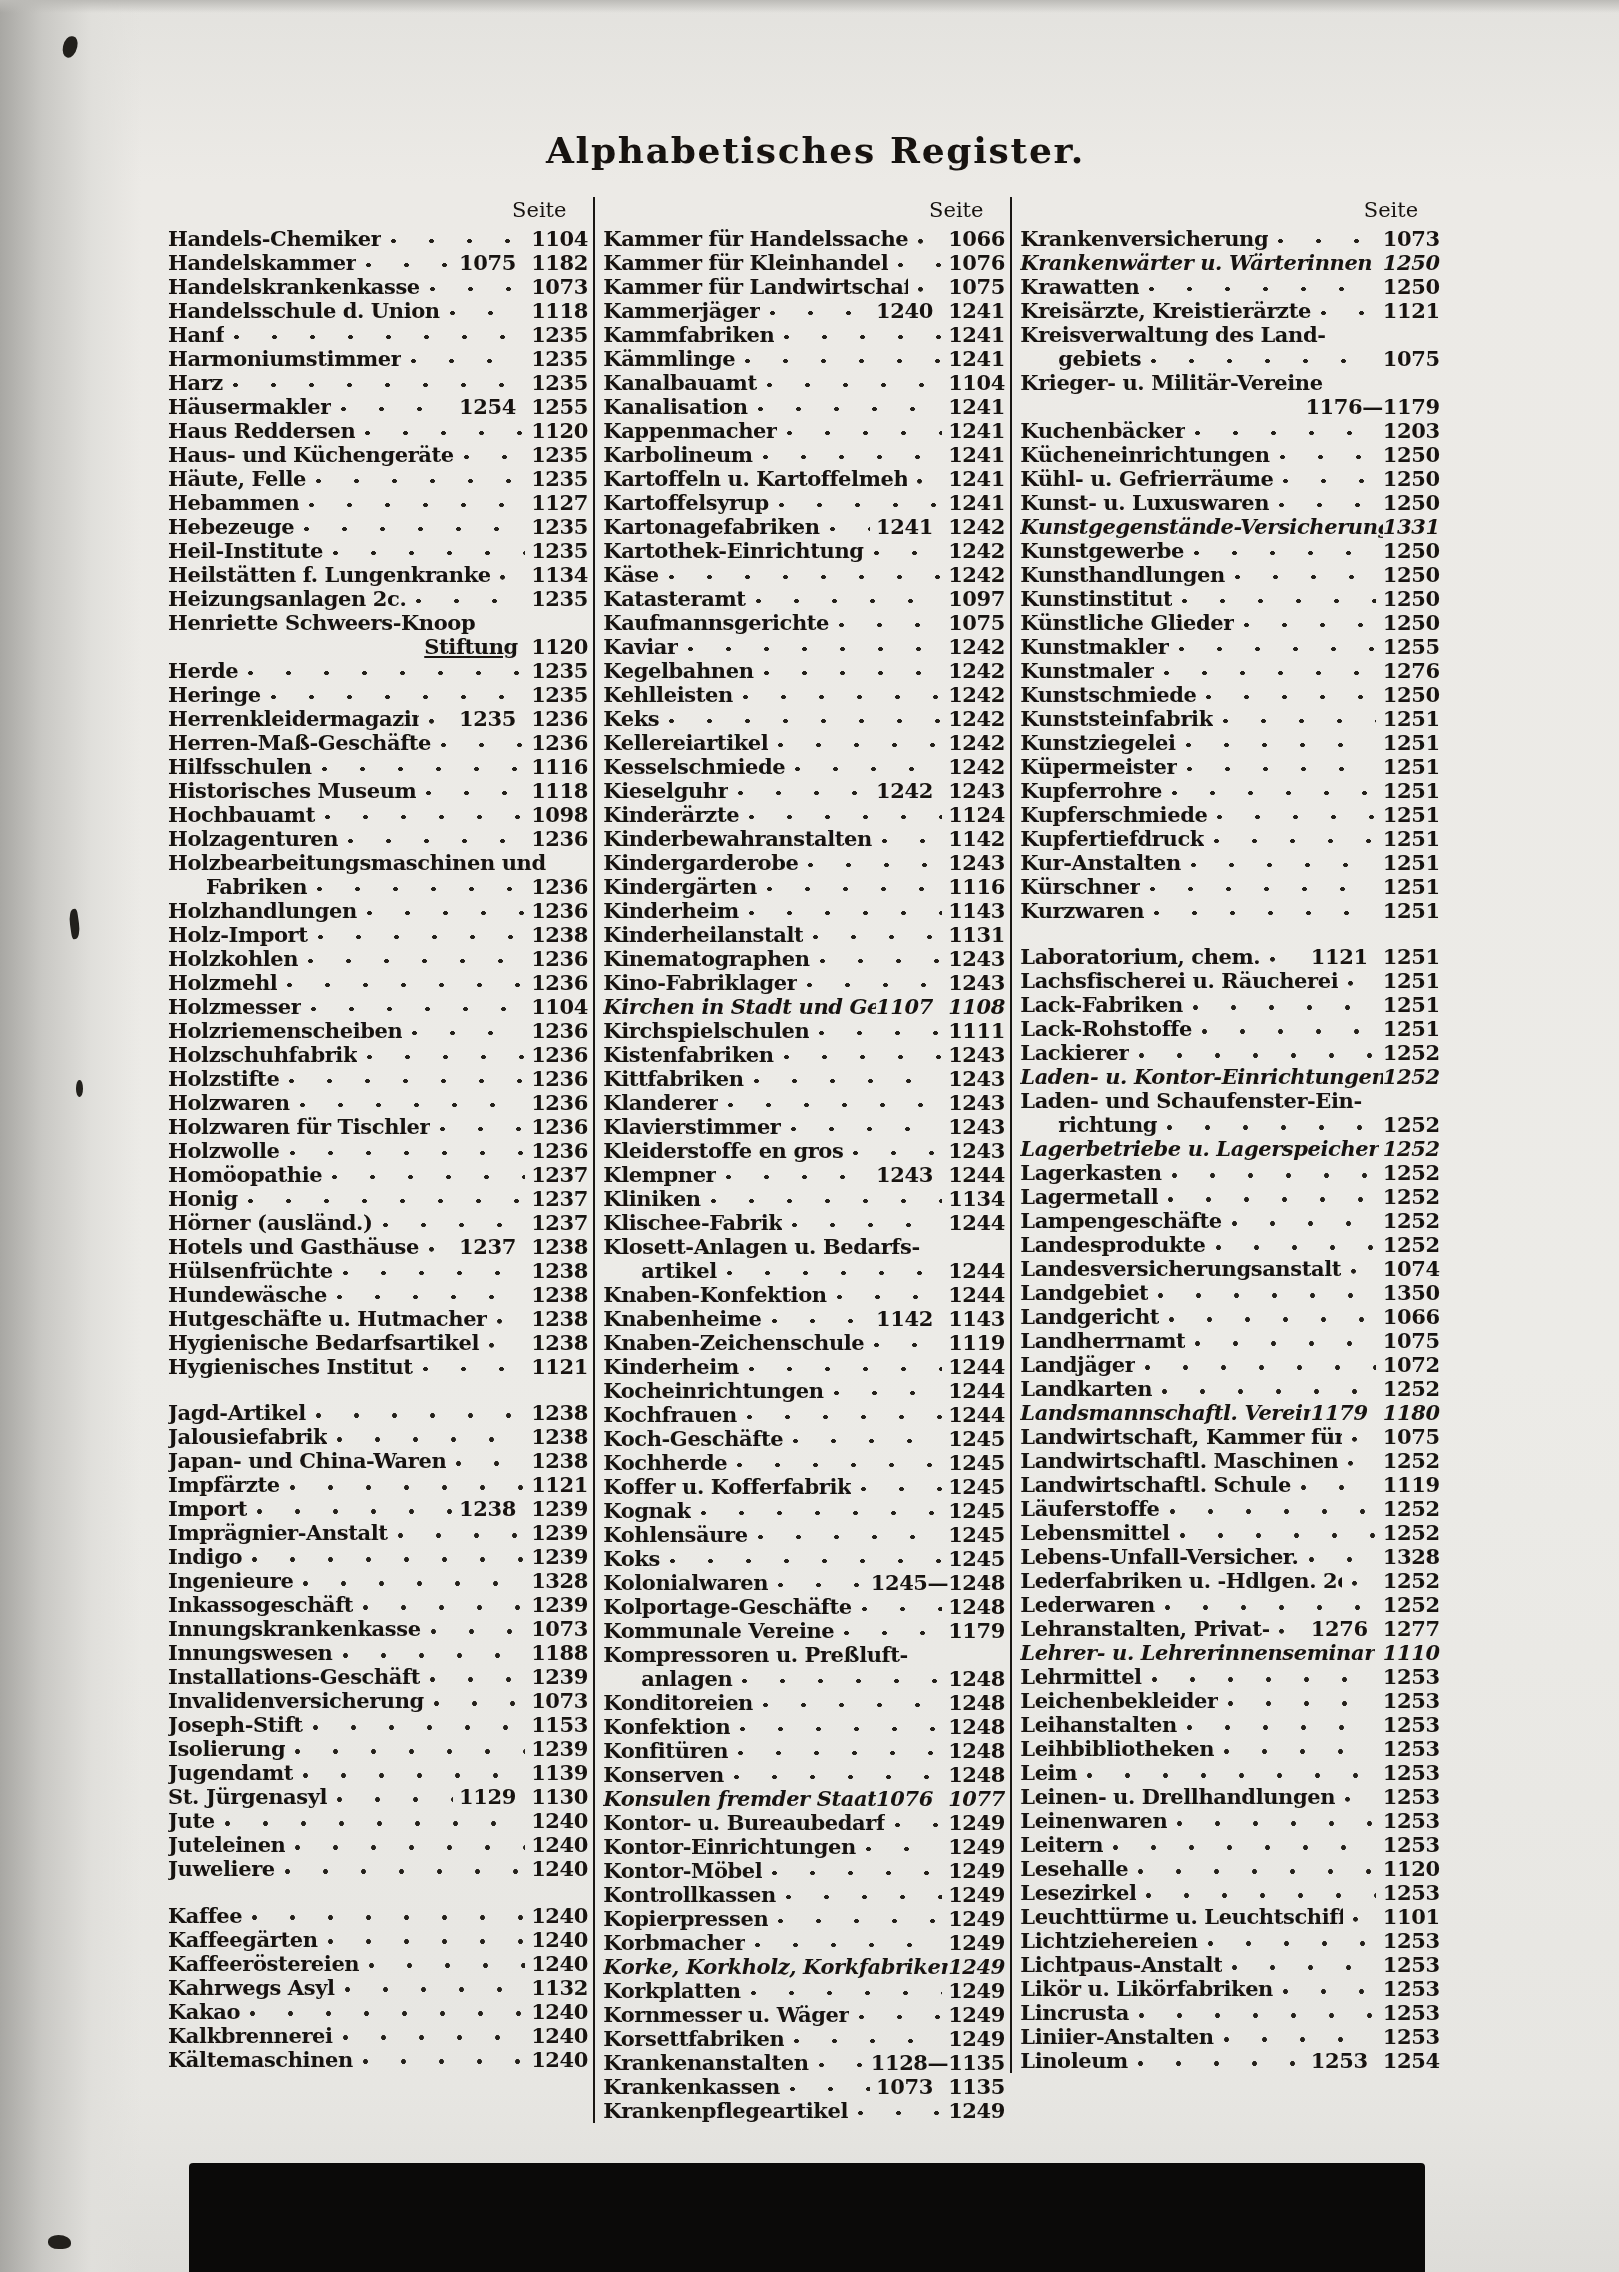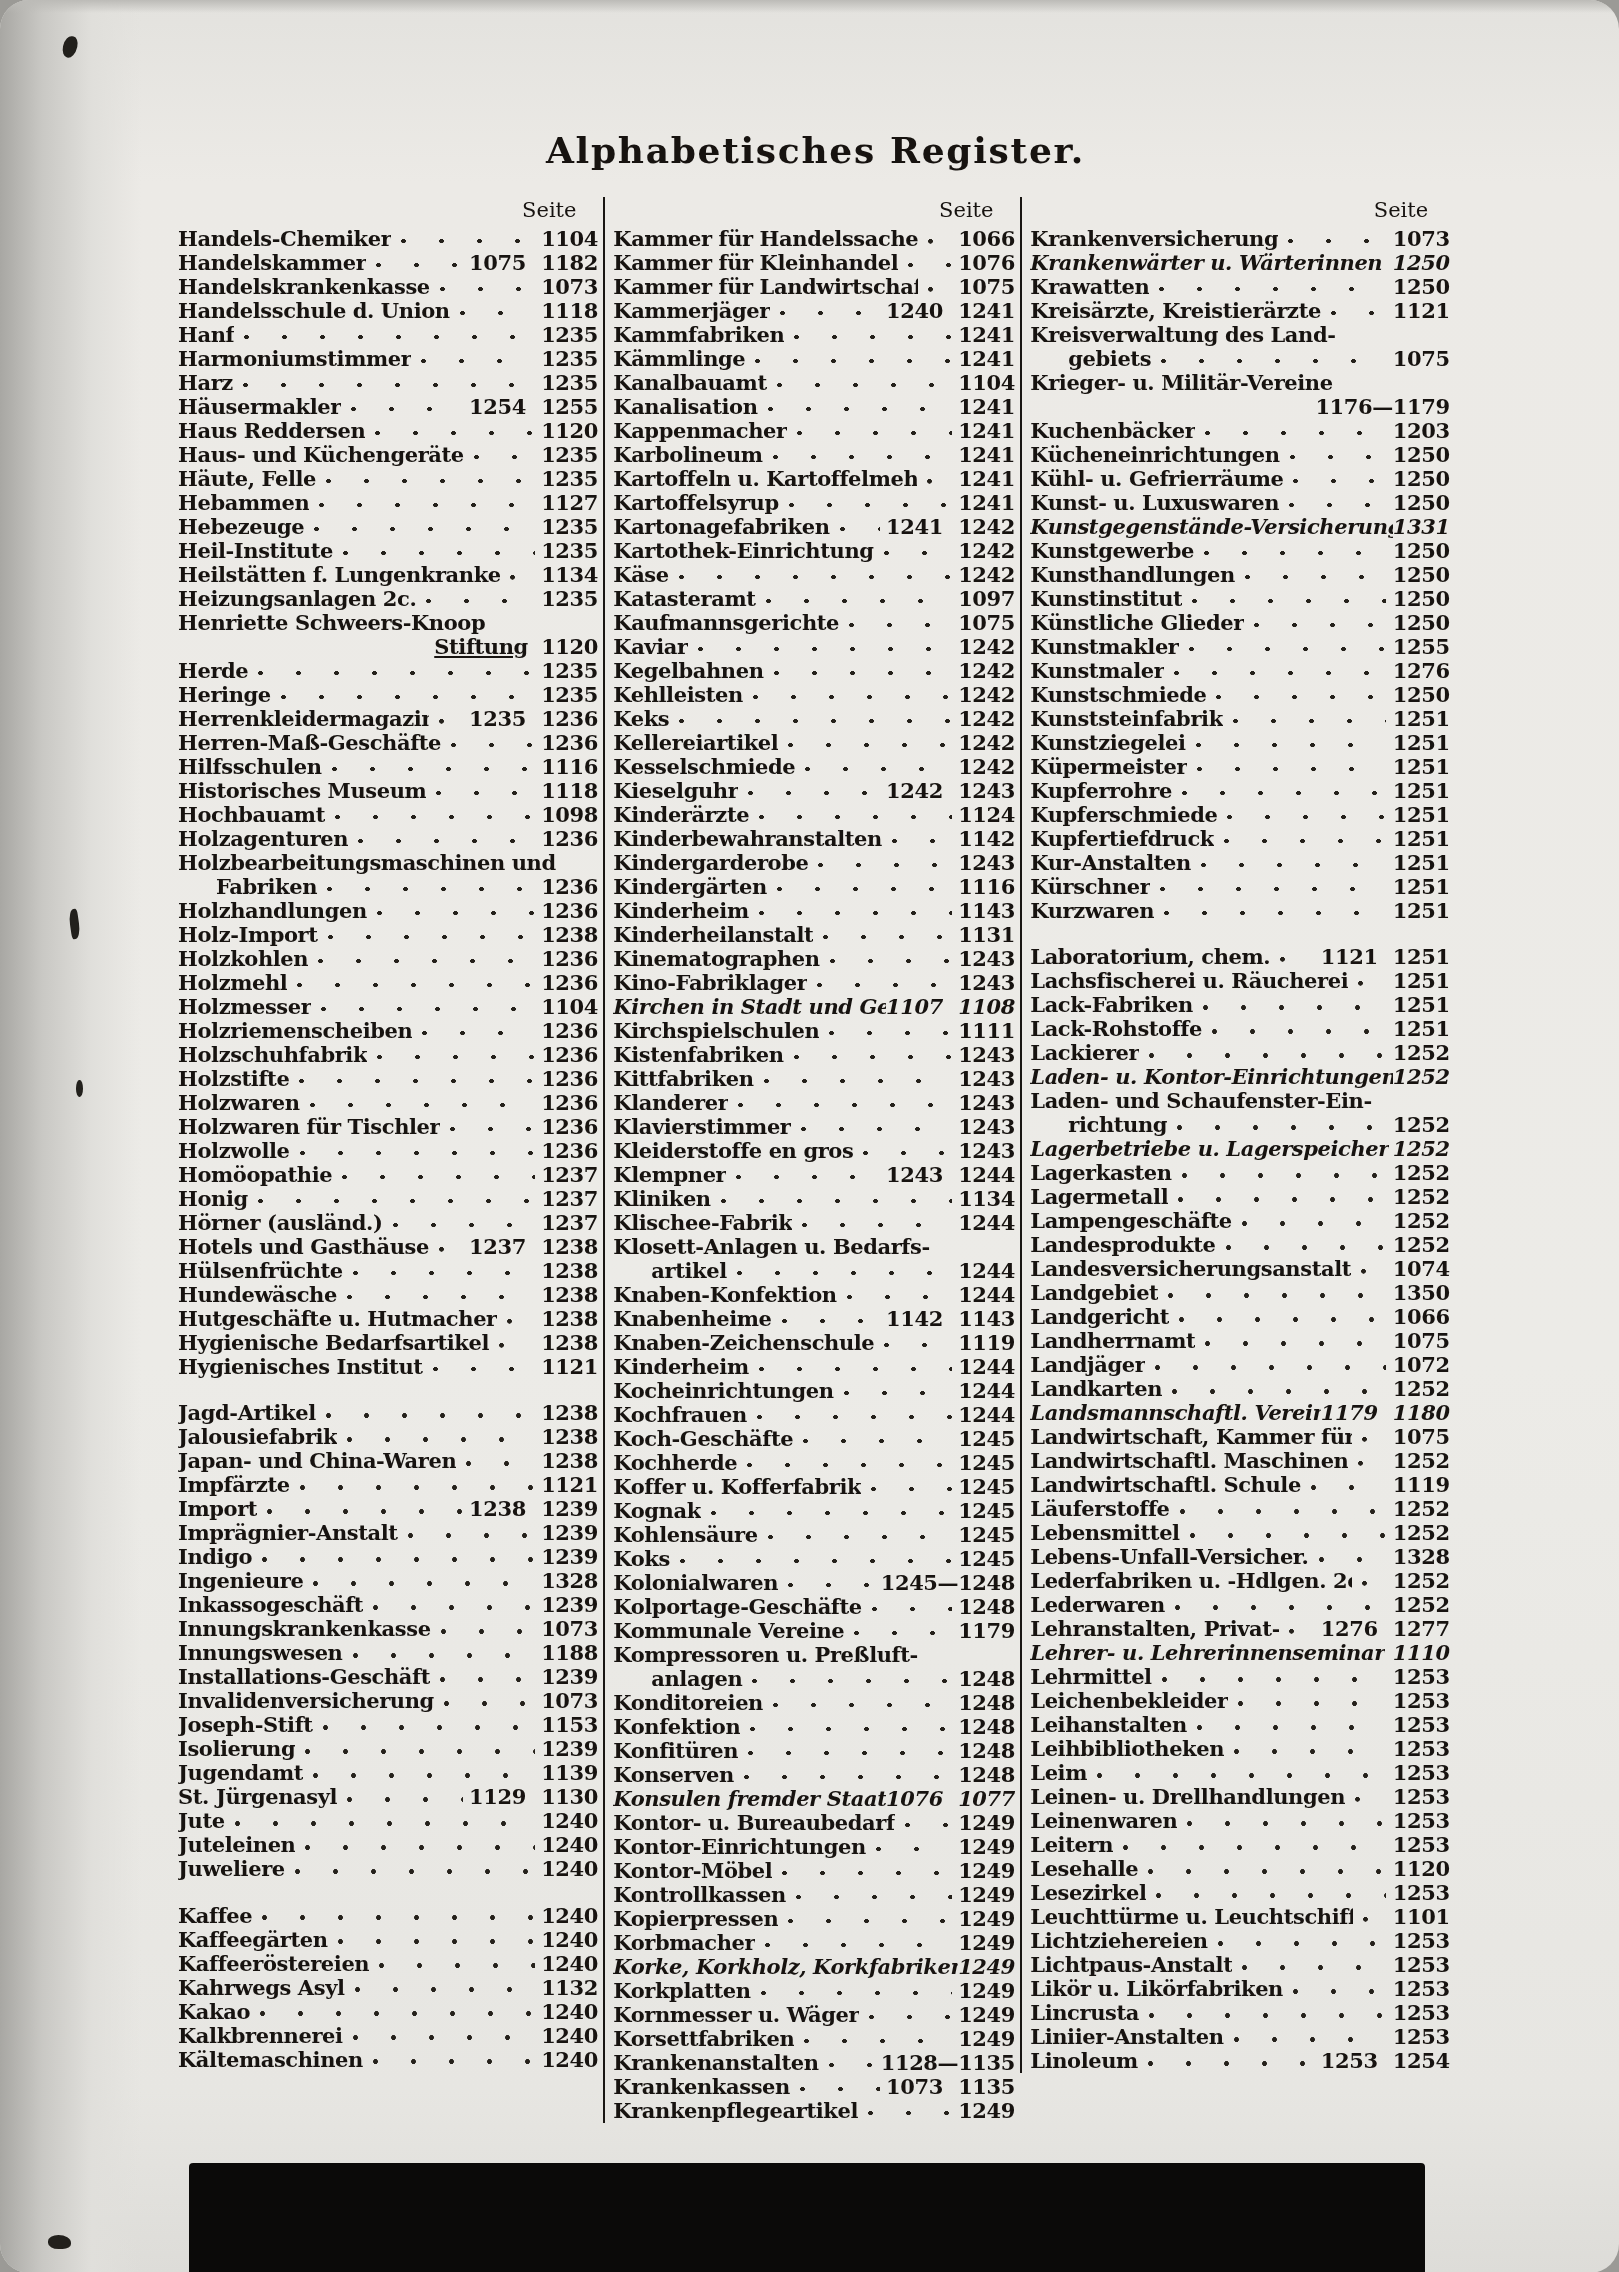--- a/index.html
+++ b/index.html
@@ -1,40 +1,39 @@
 <!DOCTYPE html>
 <html style="font-size:13.3px"><head>
 <meta charset="utf-8">
 <style>
   html,body { margin:0; padding:0; background:#9b9a96; }
   .scan {
     position:relative; width:1619px; height:2273px; overflow:hidden;
     background:linear-gradient(180deg,#e3e2de 0%, #eceae6 8%, #ecebe7 60%, #e7e6e2 92%, #dddcd8 100%);
     font-family:"DejaVu Serif","Liberation Serif",serif;
     color:#171310;
-    border-radius:29px;
   }
   .edge-left {
     position:absolute; left:0; top:0; width:141px; height:100%;
     background:linear-gradient(to right,#a8a7a3 0%, #c9c8c4 30%, #e0dfdb 65%, rgba(224,223,219,0) 100%);
   }
   .edge-top {
     position:absolute; left:0; top:0; width:100%; height:13.3px;
     background:linear-gradient(#bcbbb7, rgba(188,187,183,0));
   }
   .artifact { position:absolute; background:#22201c; }
   .a1 { left:63px;  top:36px;   width:14px; height:22.4px; border-radius:50% 40% 55% 45%; transform:rotate(12deg); }
   .a2 { left:70px;  top:909px; width:9px; height:30px; border-radius:60% 20% 60% 20%/50% 20% 50% 20%; transform:rotate(-8deg); }
   .a3 { left:76px;  top:1080px; width:6.6px;  height:16.6px; border-radius:50%; }
   .a4 { left:48px;  top:2235px; width:23px; height:14px; border-radius:50% 60% 40% 50%; }
   .title {
     position:absolute; left:178px; top:129px; width:1275px;
     text-align:center; font-size:36px; font-weight:bold; letter-spacing:1.7px;
   }
-  .cols { position:absolute; left:178px; top:197px; width:1275px; display:flex; align-items:flex-start; }
+  .cols { position:absolute; left:168px; top:197px; width:1275px; display:flex; align-items:flex-start; }
   .col  { box-sizing:border-box; }
   .col-1 { width:425px; padding-right:5px; }
   .col-2 { width:417px; border-left:2.5px solid #191613; padding-left:8.3px; padding-right:5px; }
   .col-3 { width:433px; border-left:2.5px solid #191613; padding-left:8.3px; padding-right:3.3px; }
   .seite { text-align:right; font-size:21px; font-weight:normal; padding-right:21.5px; height:30px; line-height:26.5px; }
   .entry { }
   .row {
     display:flex; align-items:flex-end; height:24px; line-height:24px;
     font-size:21px; font-weight:bold; white-space:nowrap; letter-spacing:-0.4px;
   }

